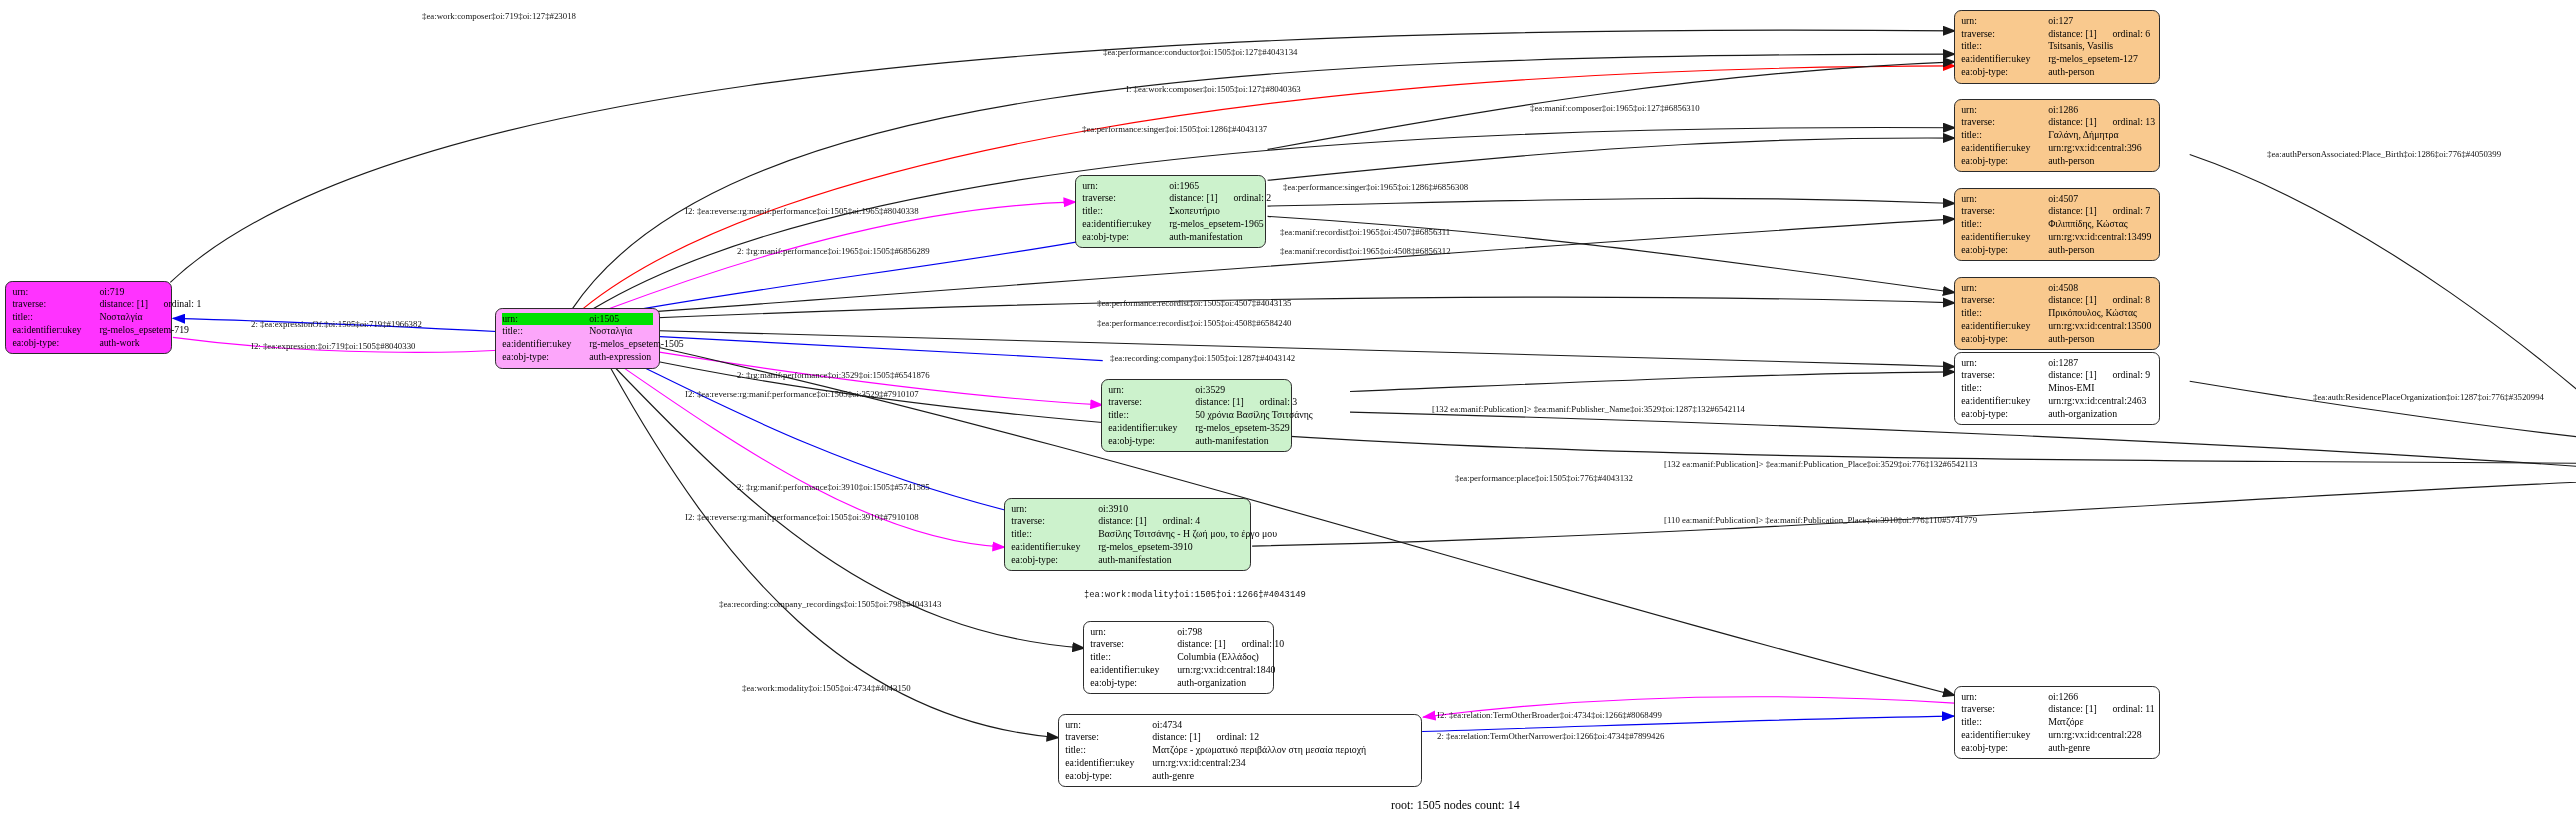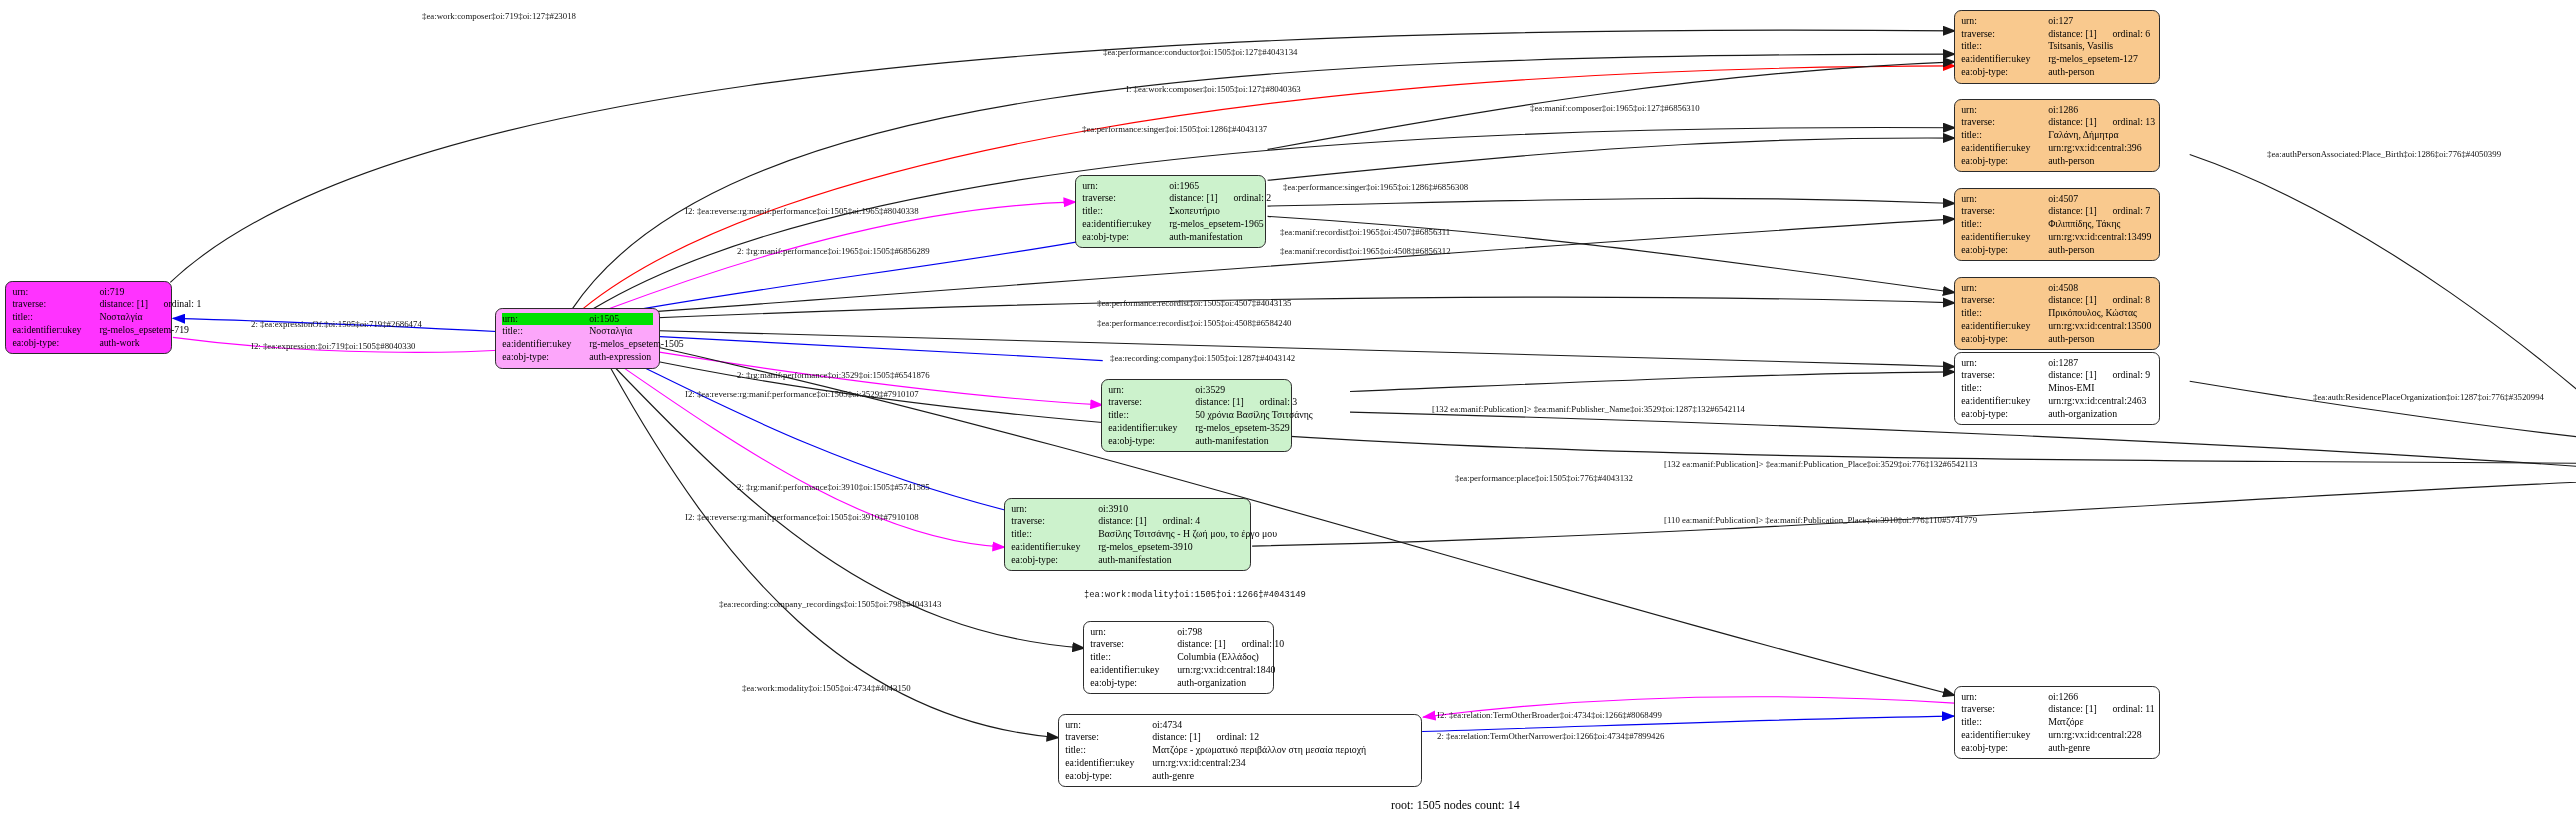--- a/index.html
+++ b/index.html
@@ -319,21 +319,21 @@
     <div class="row">
       <span class="k">urn:</span>
       <span class="v">oi:4507</span>
     </div>
     <div class="row">
       <span class="k">traverse:</span>
       <span class="v"><span class="sub">distance: [1]</span><span class="sub ord">ordinal: 7</span></span>
     </div>
     <div class="row">
       <span class="k">title::</span>
-      <span class="v">Φιλιππίδης, Τάκης</span>
+      <span class="v">Φιλιππίδης, Κώστας</span>
     </div>
     <div class="row">
       <span class="k">ea:identifier:ukey</span>
       <span class="v">urn:rg:vx:id:central:13499</span>
     </div>
     <div class="row">
       <span class="k">ea:obj-type:</span>
       <span class="v">auth-person</span>
     </div>
   </div>
@@ -420,21 +420,21 @@
   <div class="elabel" style="left:1097px;top:298px;">‡ea:performance:recordist‡oi:1505‡oi:4507‡#4043135</div>
   <div class="elabel" style="left:1097px;top:318px;">‡ea:performance:recordist‡oi:1505‡oi:4508‡#6584240</div>
   <div class="elabel" style="left:1110px;top:353px;">‡ea:recording:company‡oi:1505‡oi:1287‡#4043142</div>
   <div class="elabel" style="left:737px;top:361px;margin-top:9px;">2: ‡rg:manif:performance‡oi:3529‡oi:1505‡#6541876</div>
   <div class="elabel" style="left:685px;top:389px;">I2: ‡ea:reverse:rg:manif:performance‡oi:1505‡oi:3529‡#7910107</div>
   <div class="elabel" style="left:737px;top:482px;">2: ‡rg:manif:performance‡oi:3910‡oi:1505‡#5741585</div>
   <div class="elabel" style="left:685px;top:512px;">I2: ‡ea:reverse:rg:manif:performance‡oi:1505‡oi:3910‡#7910108</div>
   <div class="elabel" style="left:719px;top:599px;">‡ea:recording:company_recordings‡oi:1505‡oi:798‡#4043143</div>
   <div class="elabel" style="left:1084px;top:590px;font-family:Liberation Mono, monospace;">‡ea:work:modality‡oi:1505‡oi:1266‡#4043149</div>
   <div class="elabel" style="left:742px;top:683px;">‡ea:work:modality‡oi:1505‡oi:4734‡#4043150</div>
-  <div class="elabel" style="left:251px;top:319px;">2: ‡ea:expressionOf:‡oi:1505‡oi:719‡#2686474</div>
+  <div class="elabel" style="left:251px;top:319px;">2: ‡ea:expressionOf:‡oi:1505‡oi:719‡#1966382</div>
   <div class="elabel" style="left:251px;top:341px;text-align:center;">I2: ‡ea:expression:‡oi:719‡oi:1505‡#8040330</div>
   <div class="elabel" style="left:1455px;top:473px;">‡ea:performance:place‡oi:1505‡oi:776‡#4043132</div>
   <div class="elabel" style="left:1432px;top:404px;">[132 ea:manif:Publication]&gt; ‡ea:manif:Publisher_Name‡oi:3529‡oi:1287‡132#6542114</div>
   <div class="elabel" style="left:1664px;top:459px;">[132 ea:manif:Publication]&gt; ‡ea:manif:Publication_Place‡oi:3529‡oi:776‡132#6542113</div>
   <div class="elabel" style="left:1664px;top:515px;">[110 ea:manif:Publication]&gt; ‡ea:manif:Publication_Place‡oi:3910‡oi:776‡110#5741779</div>
   <div class="elabel" style="left:2267px;top:149px;">‡ea:authPersonAssociated:Place_Birth‡oi:1286‡oi:776‡#4050399</div>
   <div class="elabel" style="left:2313px;top:392px;">‡ea:auth:ResidencePlaceOrganization‡oi:1287‡oi:776‡#3520994</div>
   <div class="elabel" style="left:1437px;top:710px;">I2: ‡ea:relation:TermOtherBroader‡oi:4734‡oi:1266‡#8068499</div>
   <div class="elabel" style="left:1437px;top:731px;">2: ‡ea:relation:TermOtherNarrower‡oi:1266‡oi:4734‡#7899426</div>
 

